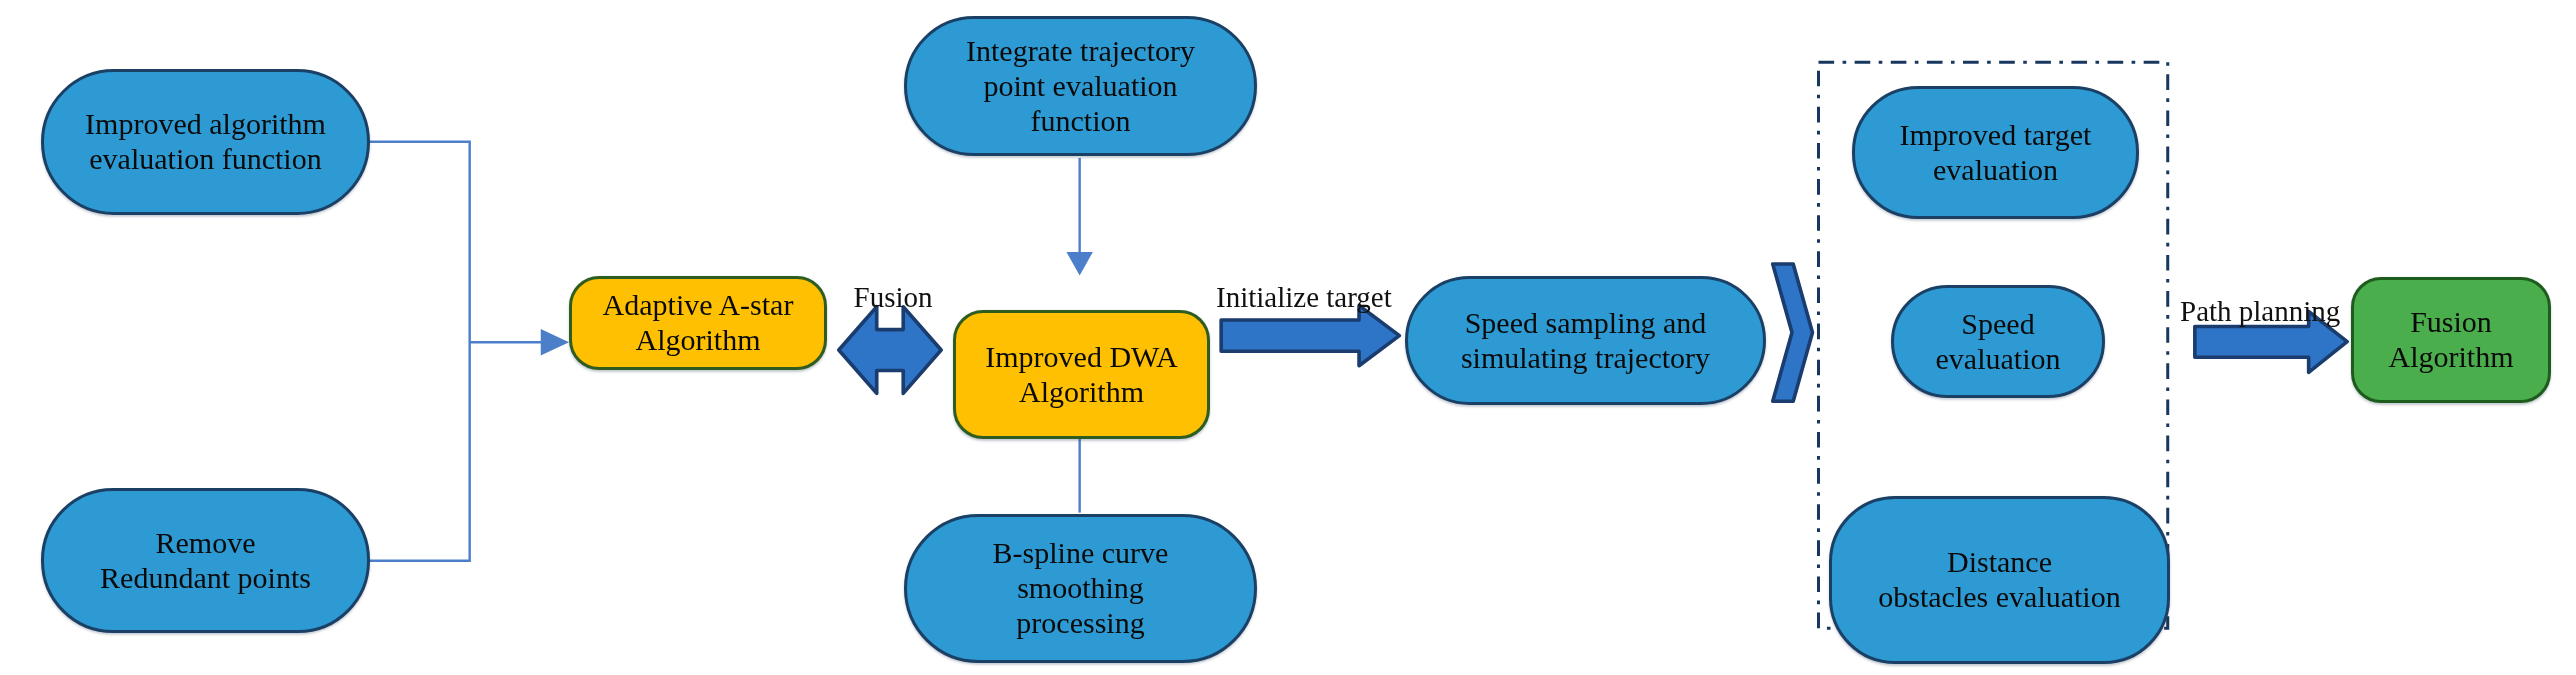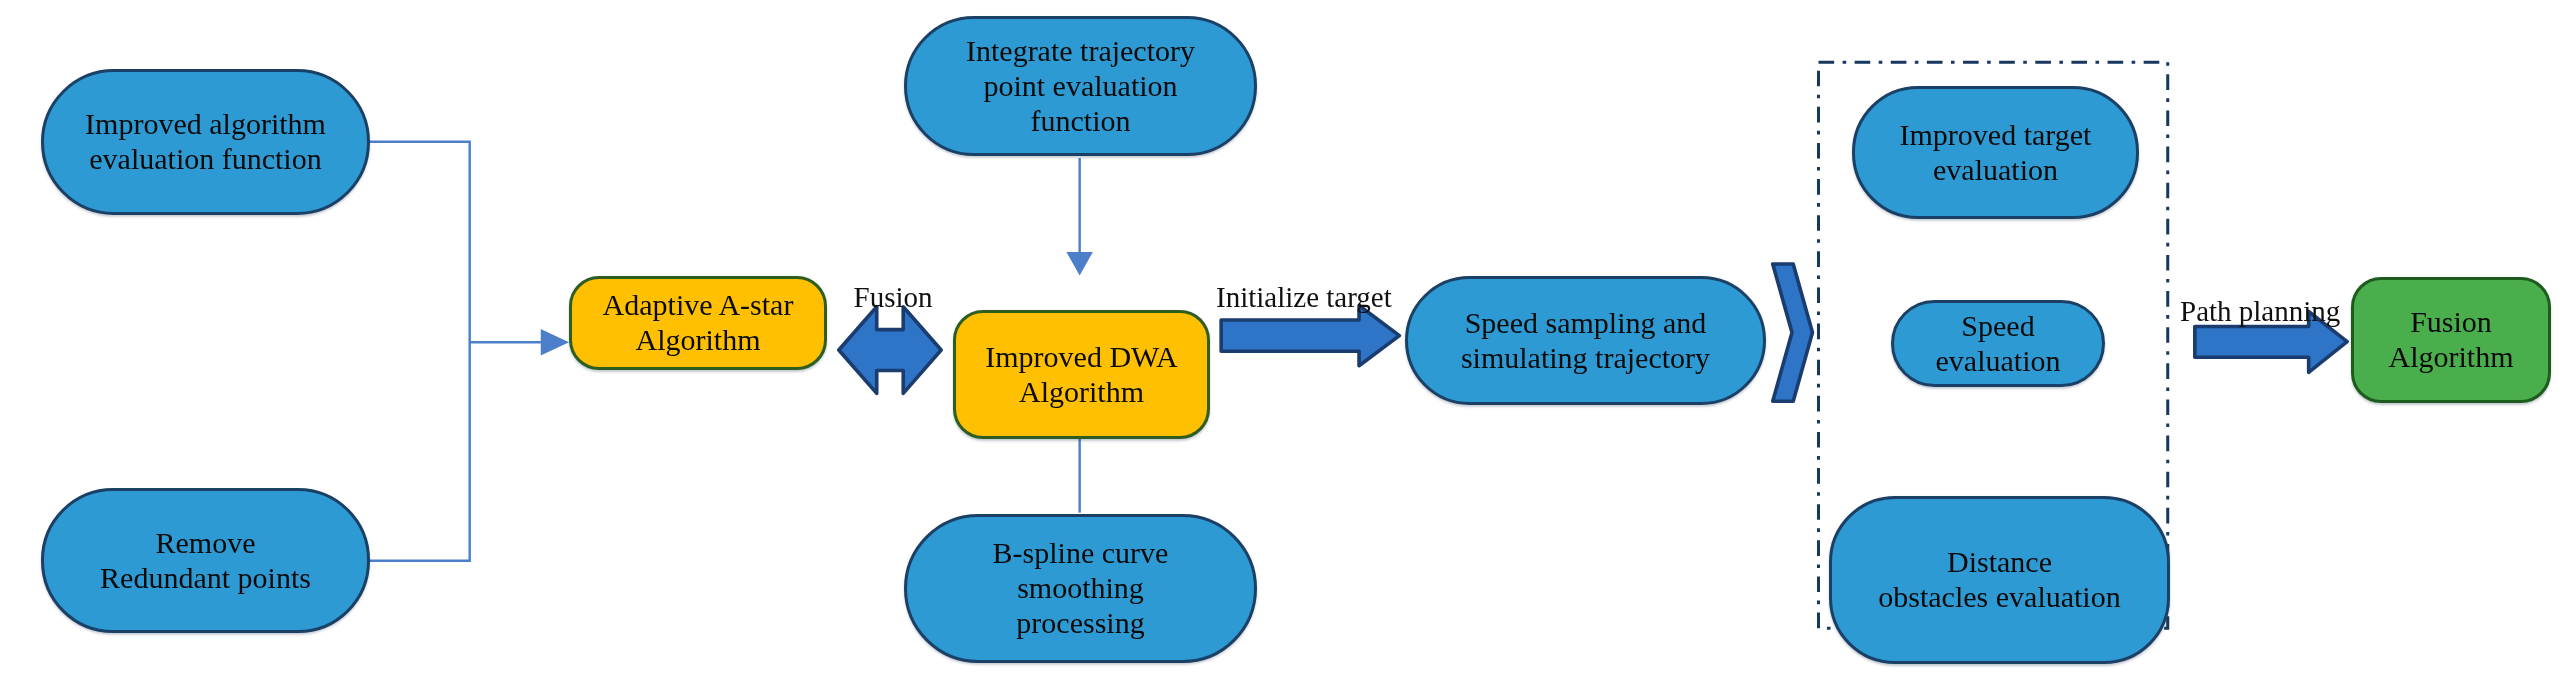--- a/index.html
+++ b/index.html
@@ -61,21 +61,21 @@
   }
   
   .n1 {left:41px;  top:69px; width:329px; height:146px; border-radius:73px;}
   .n2 {left:41px;  top:488px; width:329px; height:145px; border-radius:72px;}
   .n3 {left:569px; top:276px; width:258px; height:94px;}
   .n4 {left:904px;top:16.3px;  width:353px; height:140px; border-radius:70px;}
   .n5 {left:953px;top:276px; width:257px; height:129px;margin-top:34px;}
   .n6 {left:904px;top:514px; width:353px; height:149px; border-radius:75px;}
   .n7 {left:1405px;top:276px; width:361px; height:129px; border-radius:65px;}
   .n8 {left:1852px;top:86px; width:287px; height:133px; border-radius:66px;}
-  .n9 {left:1891px;top:300px; width:214px; height:87px; border-radius:57px;}
+  .n9 {left:1891px;top:285px; width:214px; height:113px; border-radius:57px;}
   .n10{left:1829px;top:496px; width:341px; height:168px; border-radius:66px;}
   .n11{left:2351px;top:277px; width:200px; height:126px;}
   .lbl-fusion    {left:842px;top:282px;width:102px;text-align:center;}
   .lbl-initialize{left:1216px;top:282px;}
   .lbl-path     {left:2180px;top:296px;}
 </style>
 </head>
 <body>
 
 <div id="canvas">

